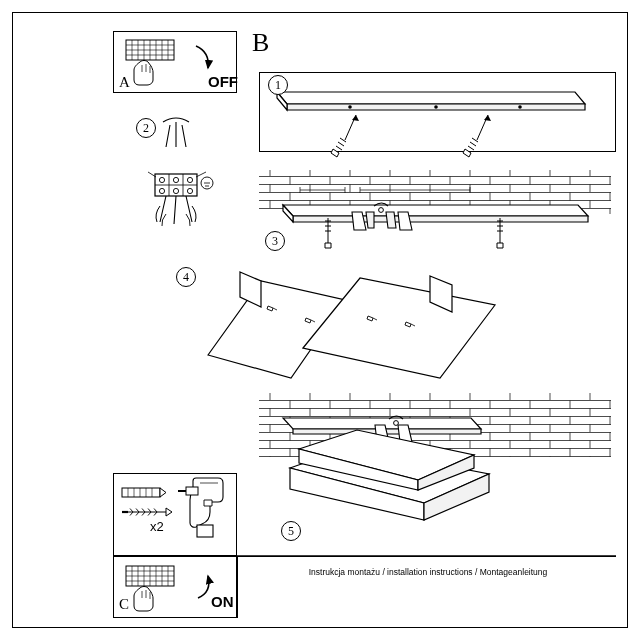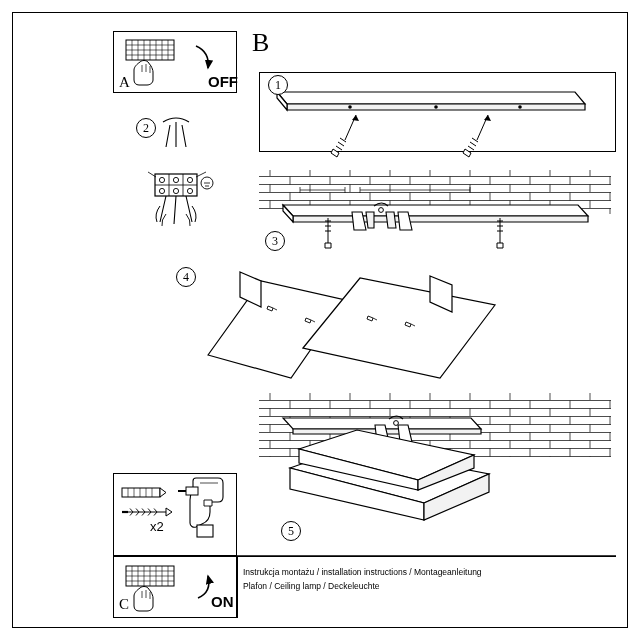--- a/index.html
+++ b/index.html
@@ -65,20 +65,21 @@
     color: #000;
     background: #fff;
     font-family: "Liberation Serif", serif;
   }
   .footer-text {
     position: absolute;
     font-size: 8.5px;
     color: #000;
     line-height: 12px;
     font-family: "Liberation Sans", sans-serif;
+    text-align: center;
   }
   svg.layer {
     position: absolute;
     left: 0;
     top: 0;
     width: 640px;
     height: 640px;
     pointer-events: none;
   }
   .x2 {
@@ -337,15 +338,14 @@
 
   <div class="circnum" style="left:268px; top:75px;">1</div>
   <div class="circnum" style="left:136px; top:118px;">2</div>
   <div class="circnum" style="left:265px; top:231px;">3</div>
   <div class="circnum" style="left:176px; top:267px;">4</div>
   <div class="circnum" style="left:281px; top:521px;">5</div>
 
   <div class="x2" style="left:150px; top:519px;">x2</div>
 
   <div class="footer-text" style="left:243px; top:566px; width:370px;">Instrukcja montażu / installation instructions / Montageanleitung</div>
-  <div class="footer-text" style="left:243px; top:580px; width:370px;">Plafon / Ceiling lamp / Deckeleuchte</div>
 
 </div>
 
 </body></html>

